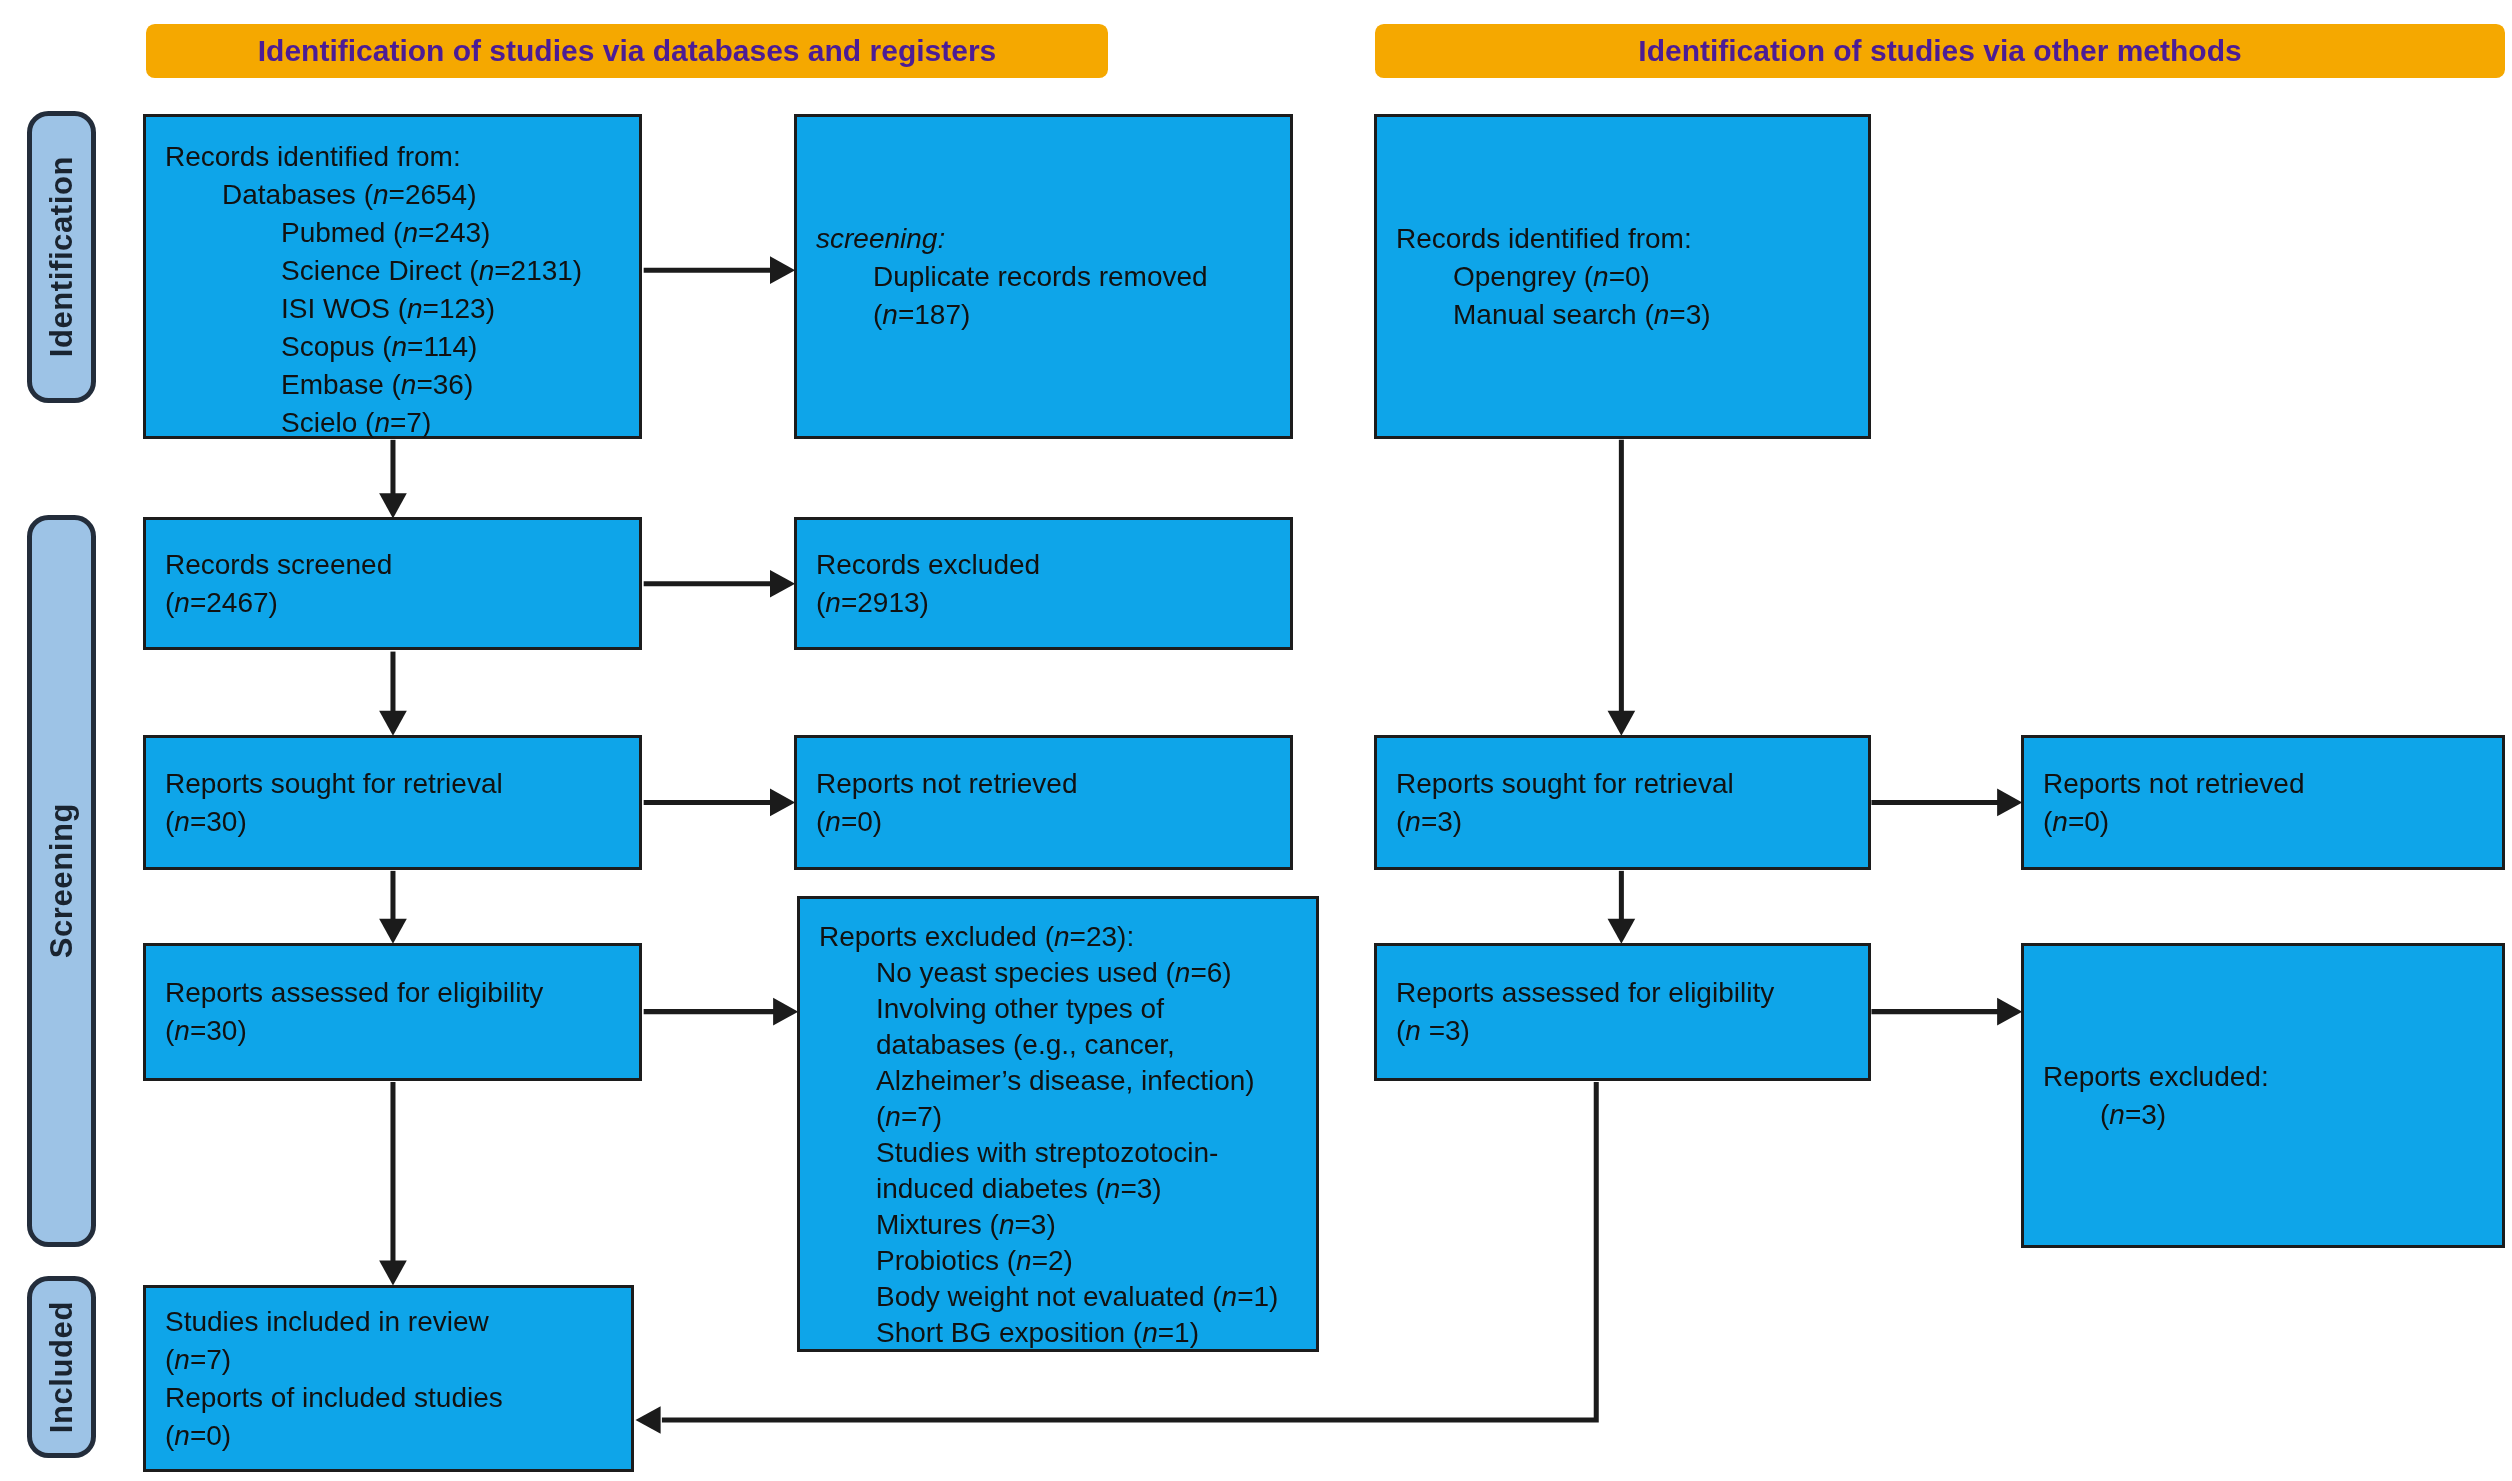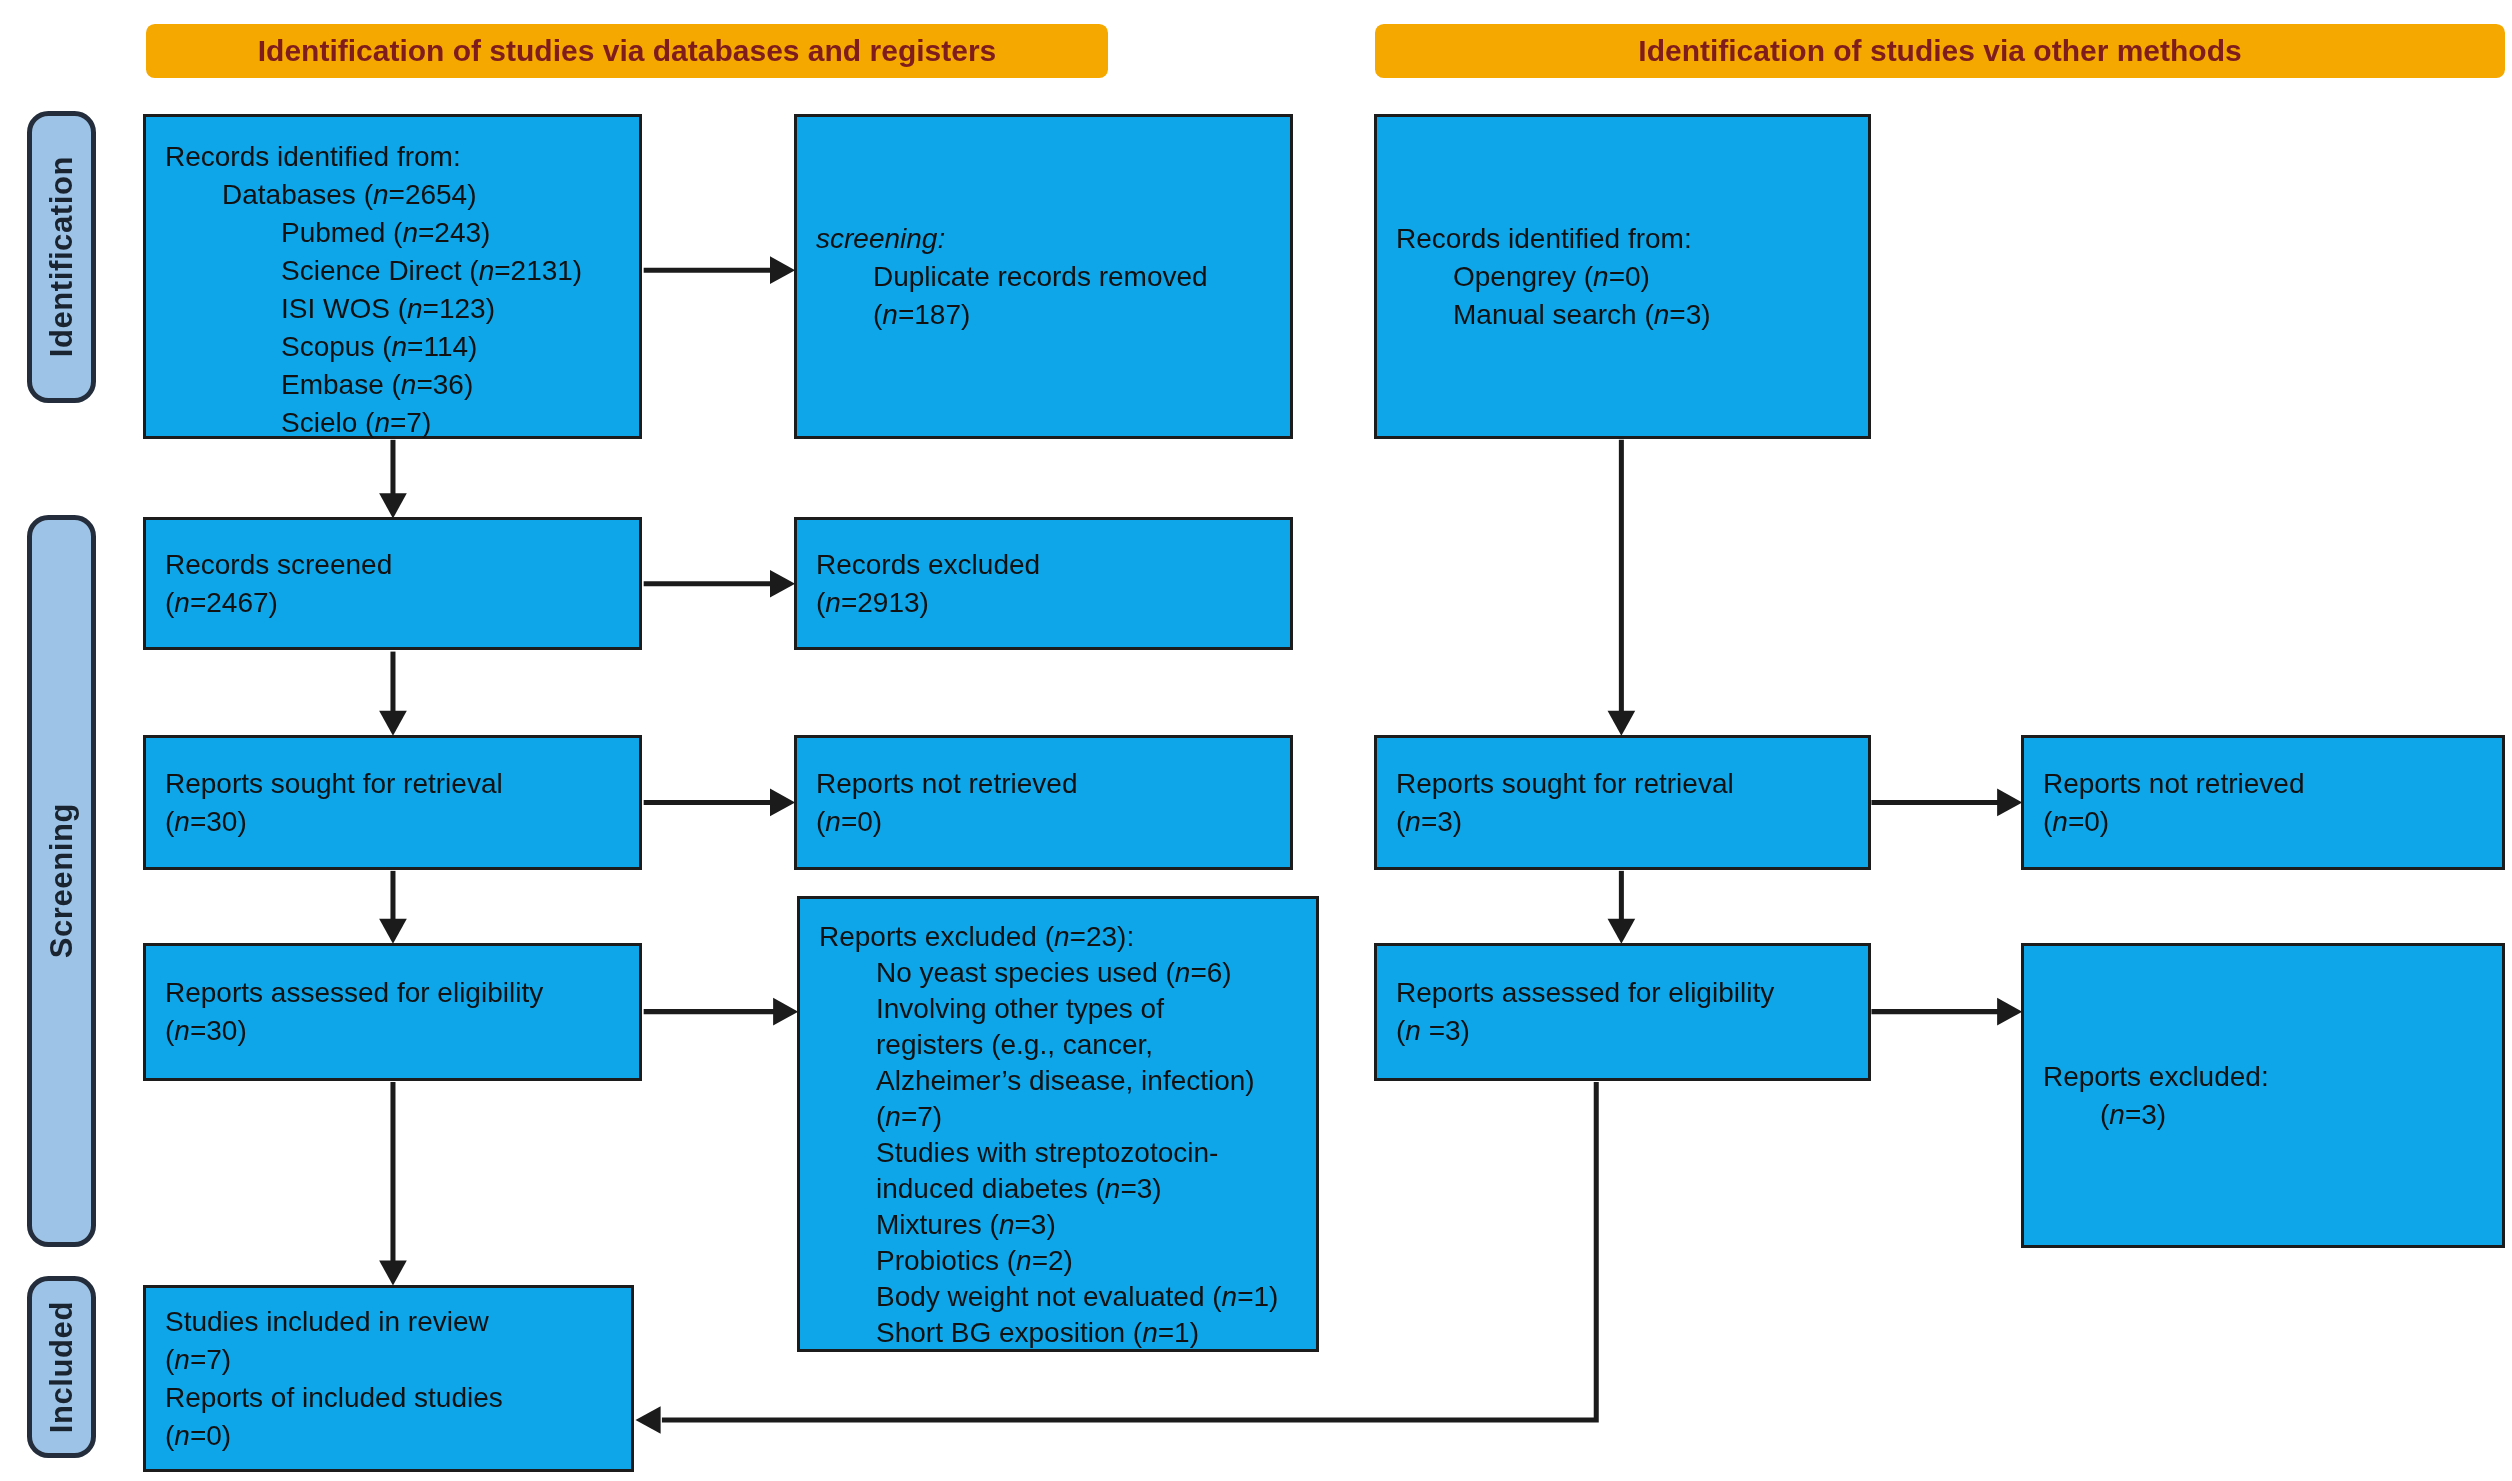--- a/index.html
+++ b/index.html
@@ -3,21 +3,21 @@
 <meta charset="utf-8">
 <title>Flow Diagram</title>
 <style>
   html,body{margin:0;padding:0;background:#ffffff;}
   body{width:2512px;height:1481px;position:relative;overflow:hidden;
        font-family:"Liberation Sans","DejaVu Sans",sans-serif;color:#111;}
 
   
   .banner{position:absolute;height:54px;background:#F5A800;border-radius:8.8px;
           display:flex;align-items:center;justify-content:center;
-          font-size:30px;font-weight:bold;color:#7f1d1d;}
+          font-size:30px;font-weight:bold;color:#4c1d95;}
   #banner-left{left:146px;top:24px;width:962px;}
   #banner-right{left:1375px;top:24px;width:1130px;}
 
   
   .stagebar{position:absolute;width:69px;background:#9DC3E6;border:5px solid #232D3B;
             border-radius:21.4px;box-sizing:border-box;display:flex;align-items:center;
             justify-content:center;}
   .stagebar .vtext{writing-mode:vertical-rl;transform:rotate(180deg);
             font-size:31px;font-weight:bold;color:#1A2430;letter-spacing:0.6px;white-space:nowrap;}
   #sb-identification{left:27px;top:111px;height:292px;}
@@ -119,21 +119,21 @@
   </div>
 
 <div class="fbox vcenter" id="b4">
     <div class="tline"><span>Reports assessed for eligibility</span></div>
     <div class="tline"><span>(</span><span class="it">n</span><span>=30)</span></div>
   </div>
 <div class="fbox tight" id="c4">
     <div class="tline"><span>Reports excluded (</span><span class="it">n</span><span>=23):</span></div>
     <div class="tline ind1"><span>No yeast species used (</span><span class="it">n</span><span>=6)</span></div>
     <div class="tline ind1"><span>Involving other types of</span></div>
-    <div class="tline ind1"><span>registers (e.g., cancer,</span></div>
+    <div class="tline ind1"><span>databases (e.g., cancer,</span></div>
     <div class="tline ind1"><span>Alzheimer’s disease, infection)</span></div>
     <div class="tline ind1"><span>(</span><span class="it">n</span><span>=7)</span></div>
     <div class="tline ind1"><span>Studies with streptozotocin-</span></div>
     <div class="tline ind1"><span>induced diabetes (</span><span class="it">n</span><span>=3)</span></div>
     <div class="tline ind1"><span>Mixtures (</span><span class="it">n</span><span>=3)</span></div>
     <div class="tline ind1"><span>Probiotics (</span><span class="it">n</span><span>=2)</span></div>
     <div class="tline ind1"><span>Body weight not evaluated (</span><span class="it">n</span><span>=1)</span></div>
     <div class="tline ind1"><span>Short BG exposition (</span><span class="it">n</span><span>=1)</span></div>
   </div>
 <div class="fbox vcenter" id="d3">

